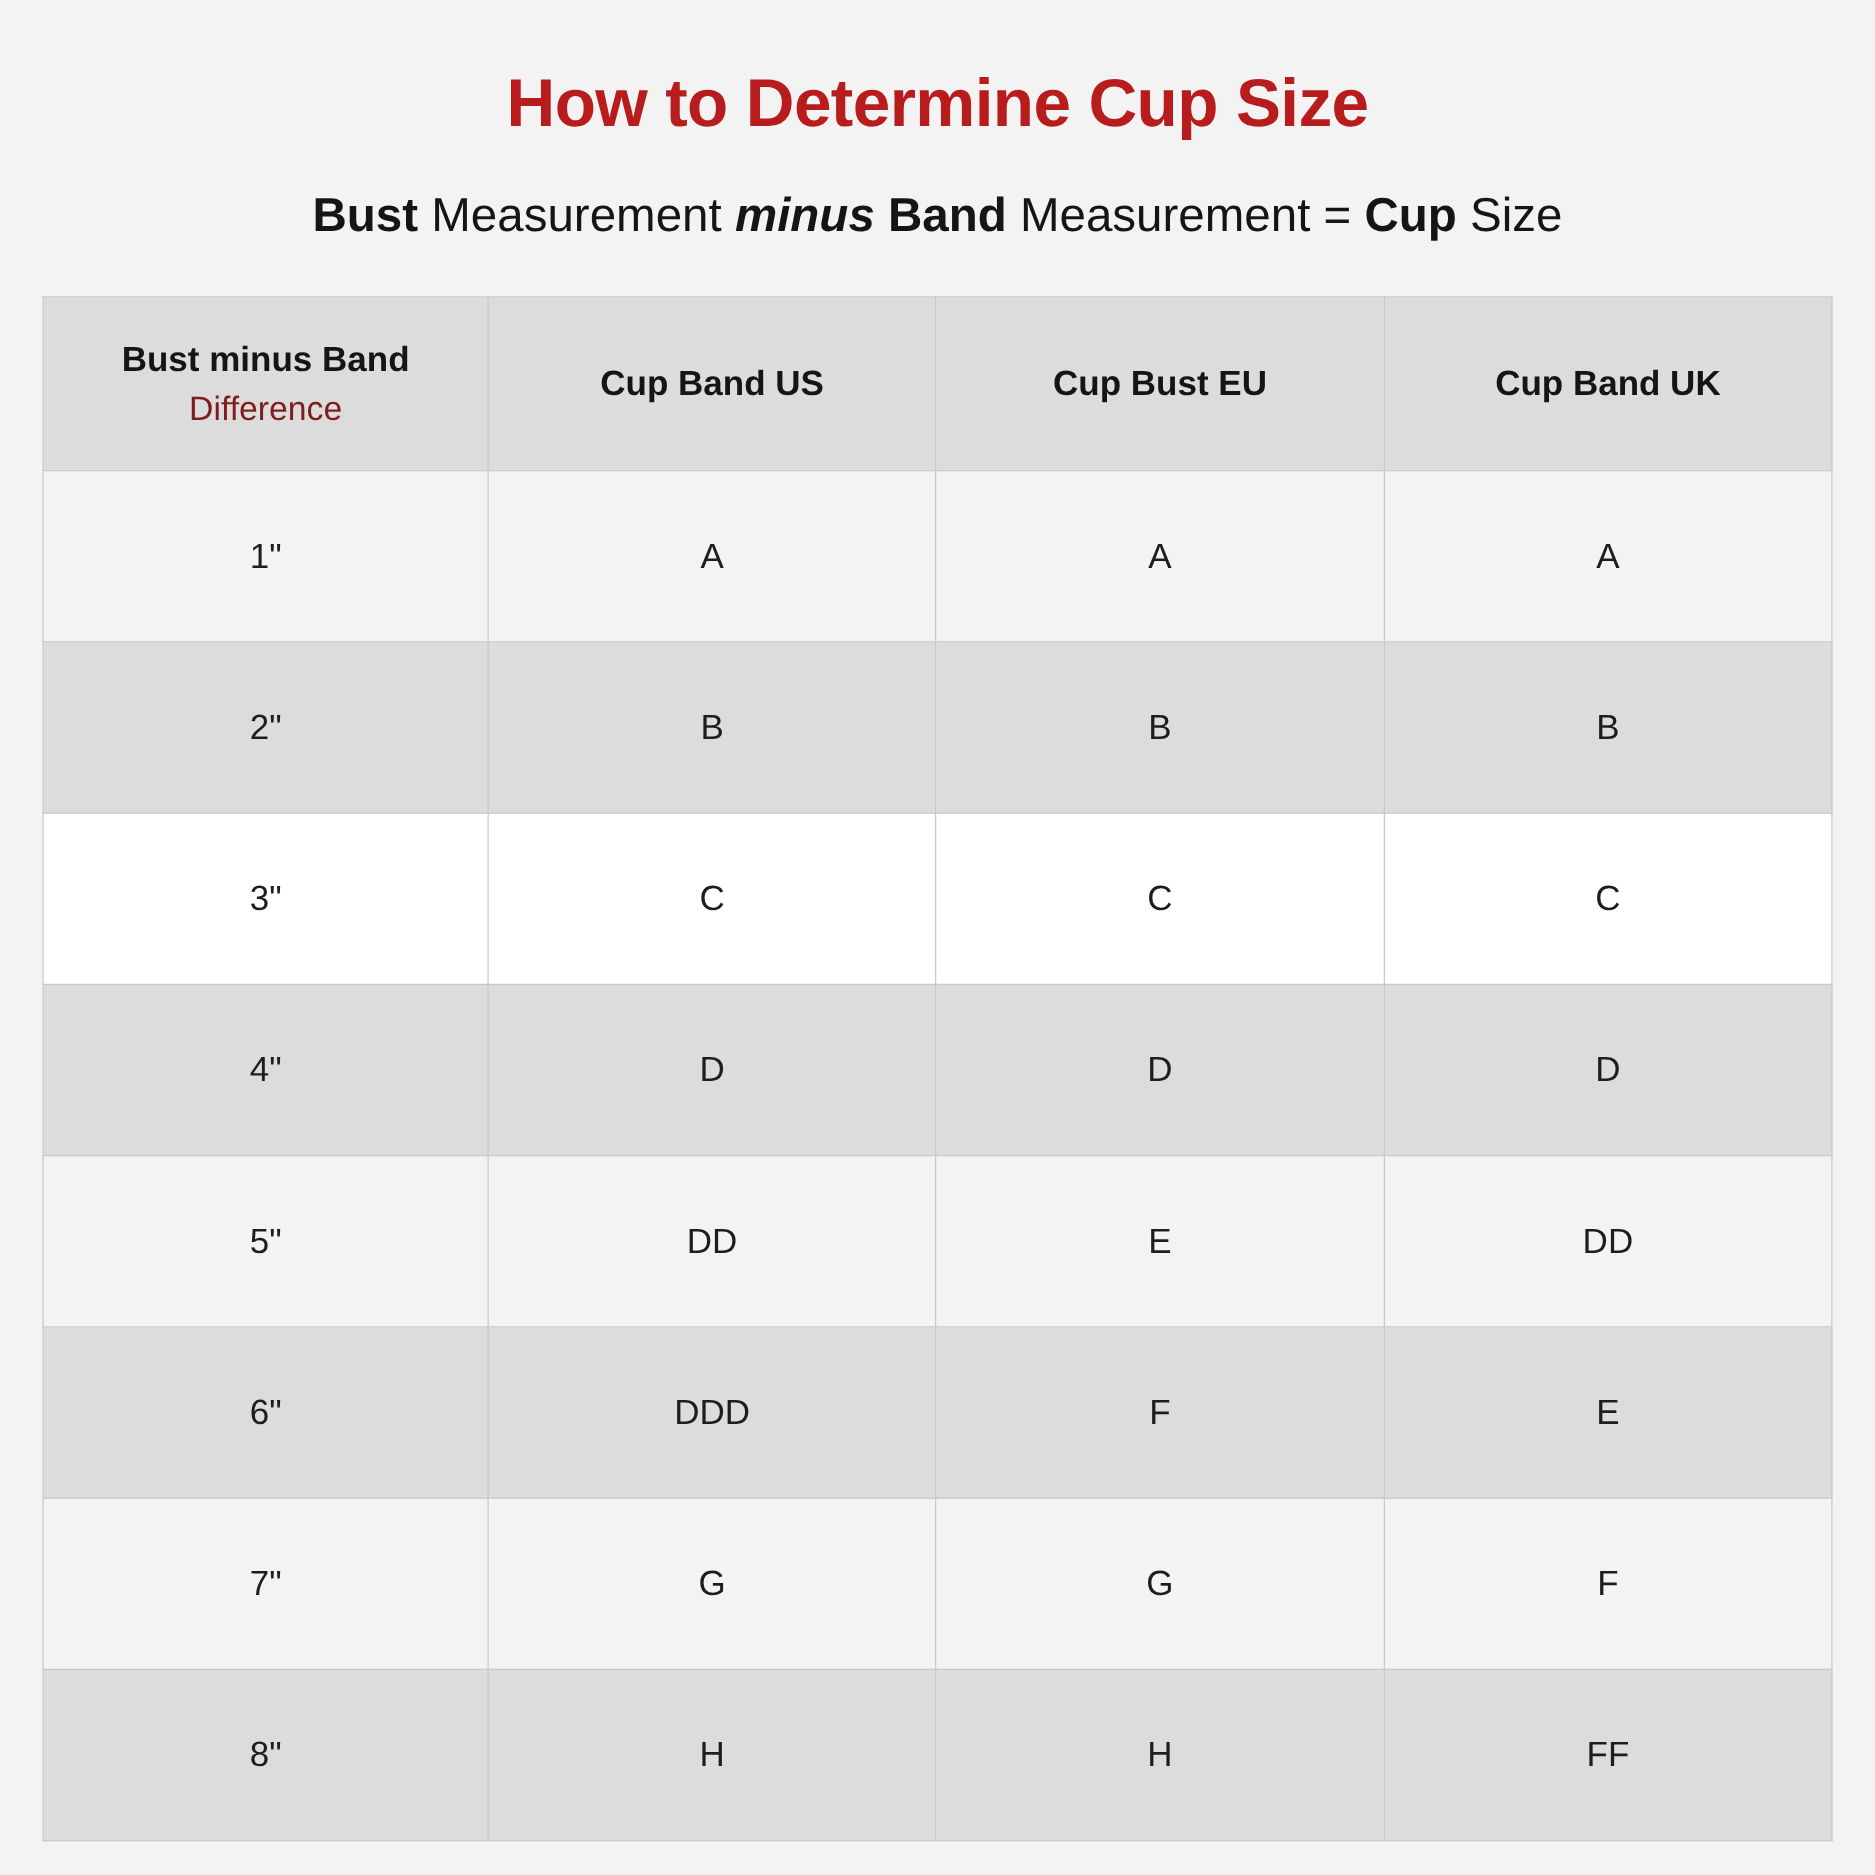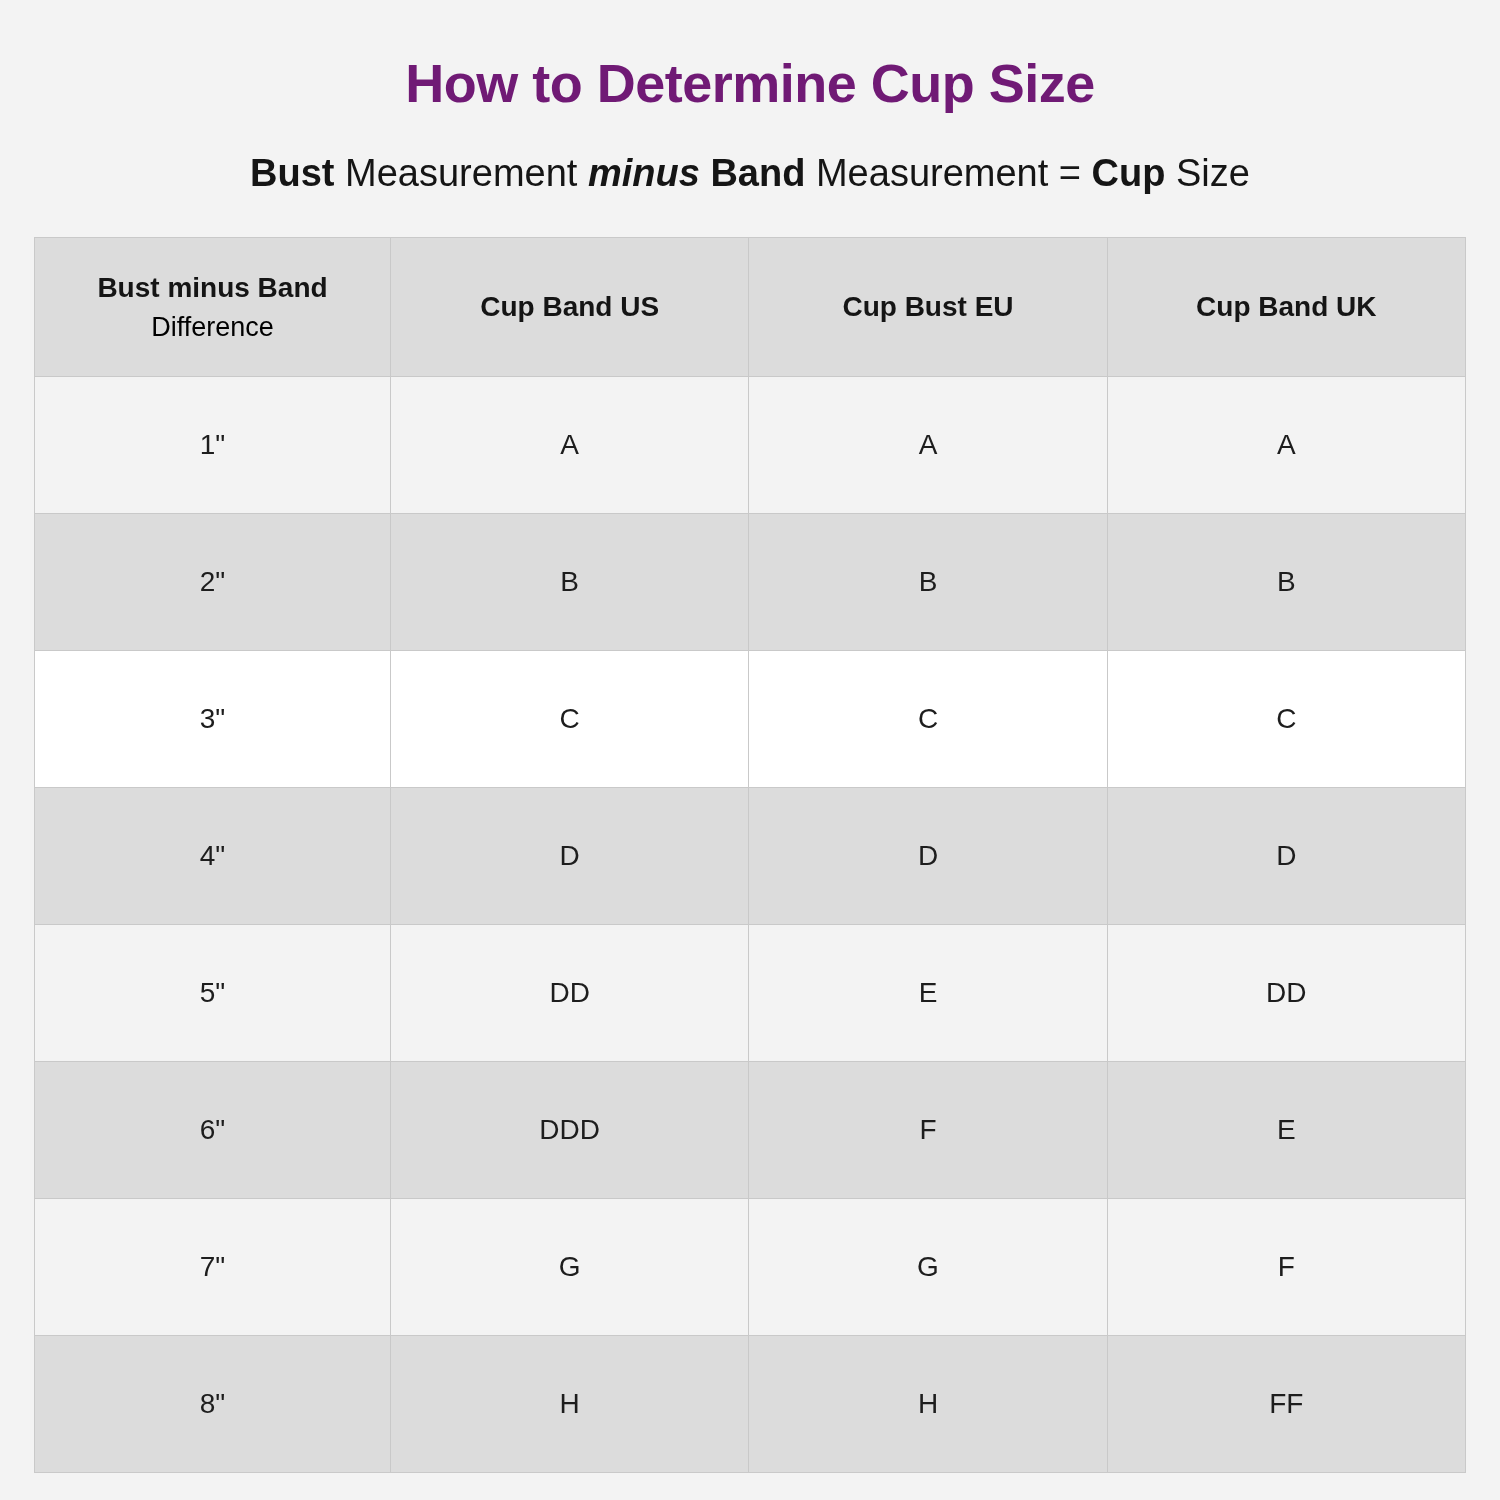--- a/index.html
+++ b/index.html
@@ -21,21 +21,21 @@
     display: flex;
     flex-direction: column;
     align-items: center;
   }
   .title {
     margin-top: 52px;
     font-size: 54px;
     font-weight: bold;
     letter-spacing: -0.5px;
     text-align: center;
-    color: #701a75;
+    color: #b91c1c;
   }
   .subtitle {
     margin-top: 38px;
     font-size: 38px;
     color: #151515;
     font-weight: 400;
   }
   .subtitle .b {
     font-weight: bold;
   }
@@ -64,21 +64,21 @@
     font-size: 28px;
     font-weight: bold;
     color: #151515;
     padding: 0 10px;
   }
   thead th .sub {
     display: block;
     font-weight: 400;
     font-size: 27px;
     margin-top: 8px;
-    color: #000000;
+    color: #7f1d1d;
   }
   tbody td {
     height: 134px;
     font-size: 28px;
     font-weight: 400;
     color: #1d1d1d;
   }
   tbody tr.light td { background: #f3f3f3; }
   tbody tr.dark td  { background: #dcdcdc; }
   tbody tr.white td { background: #ffffff; }

